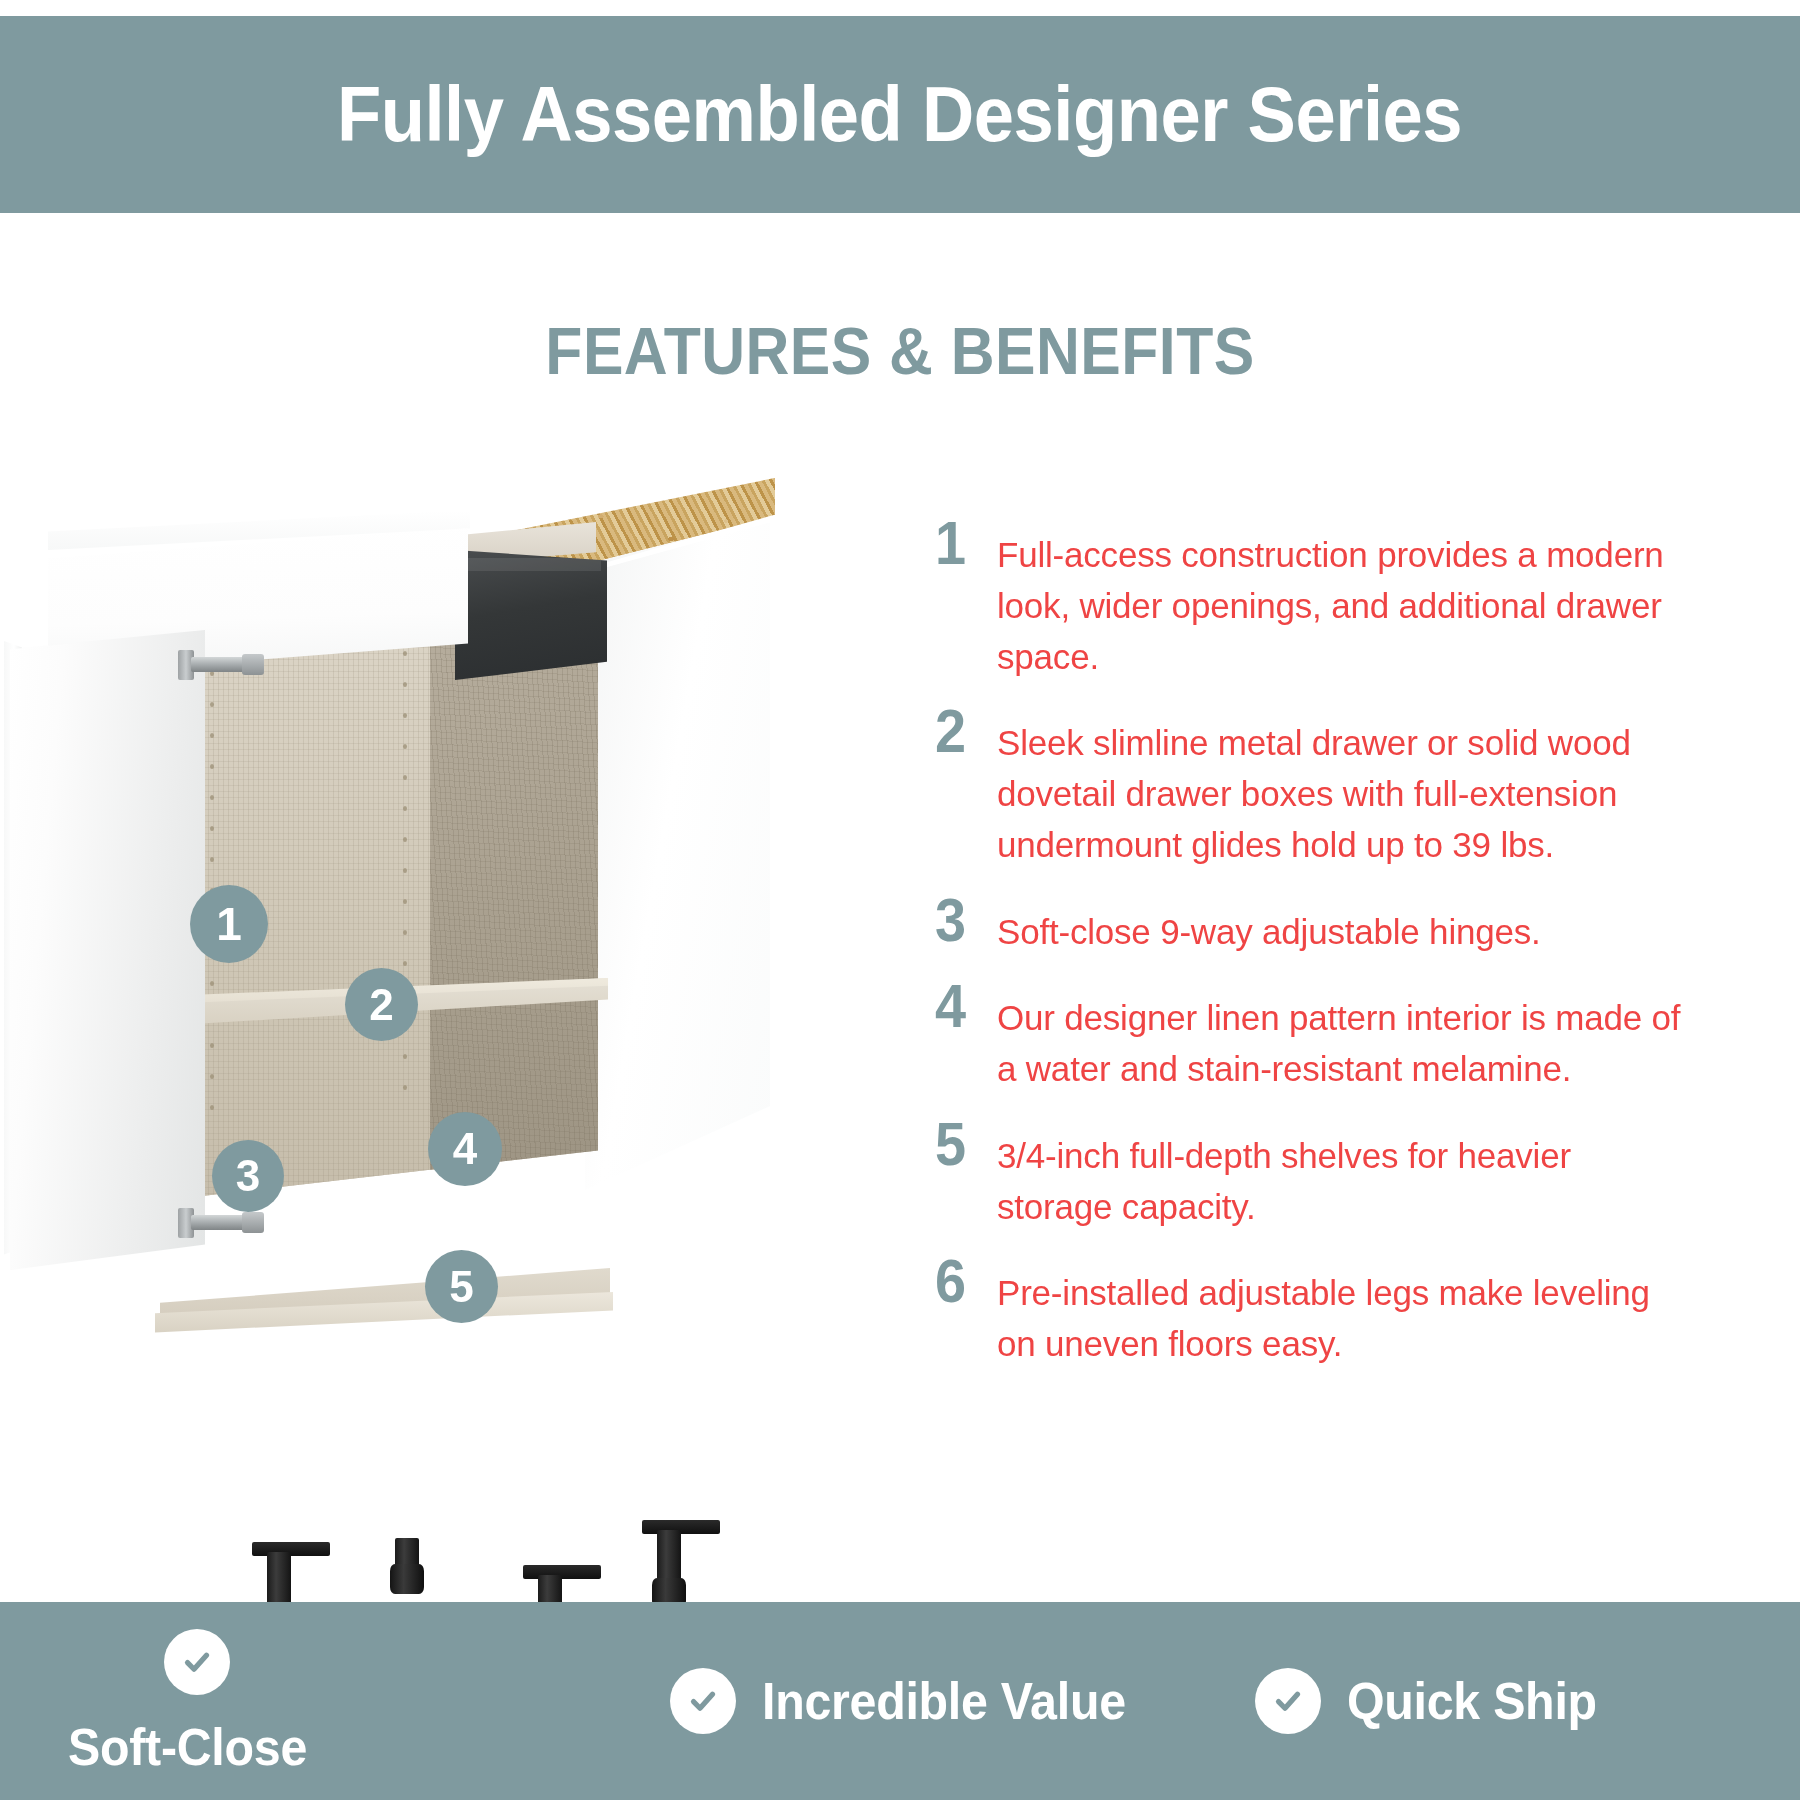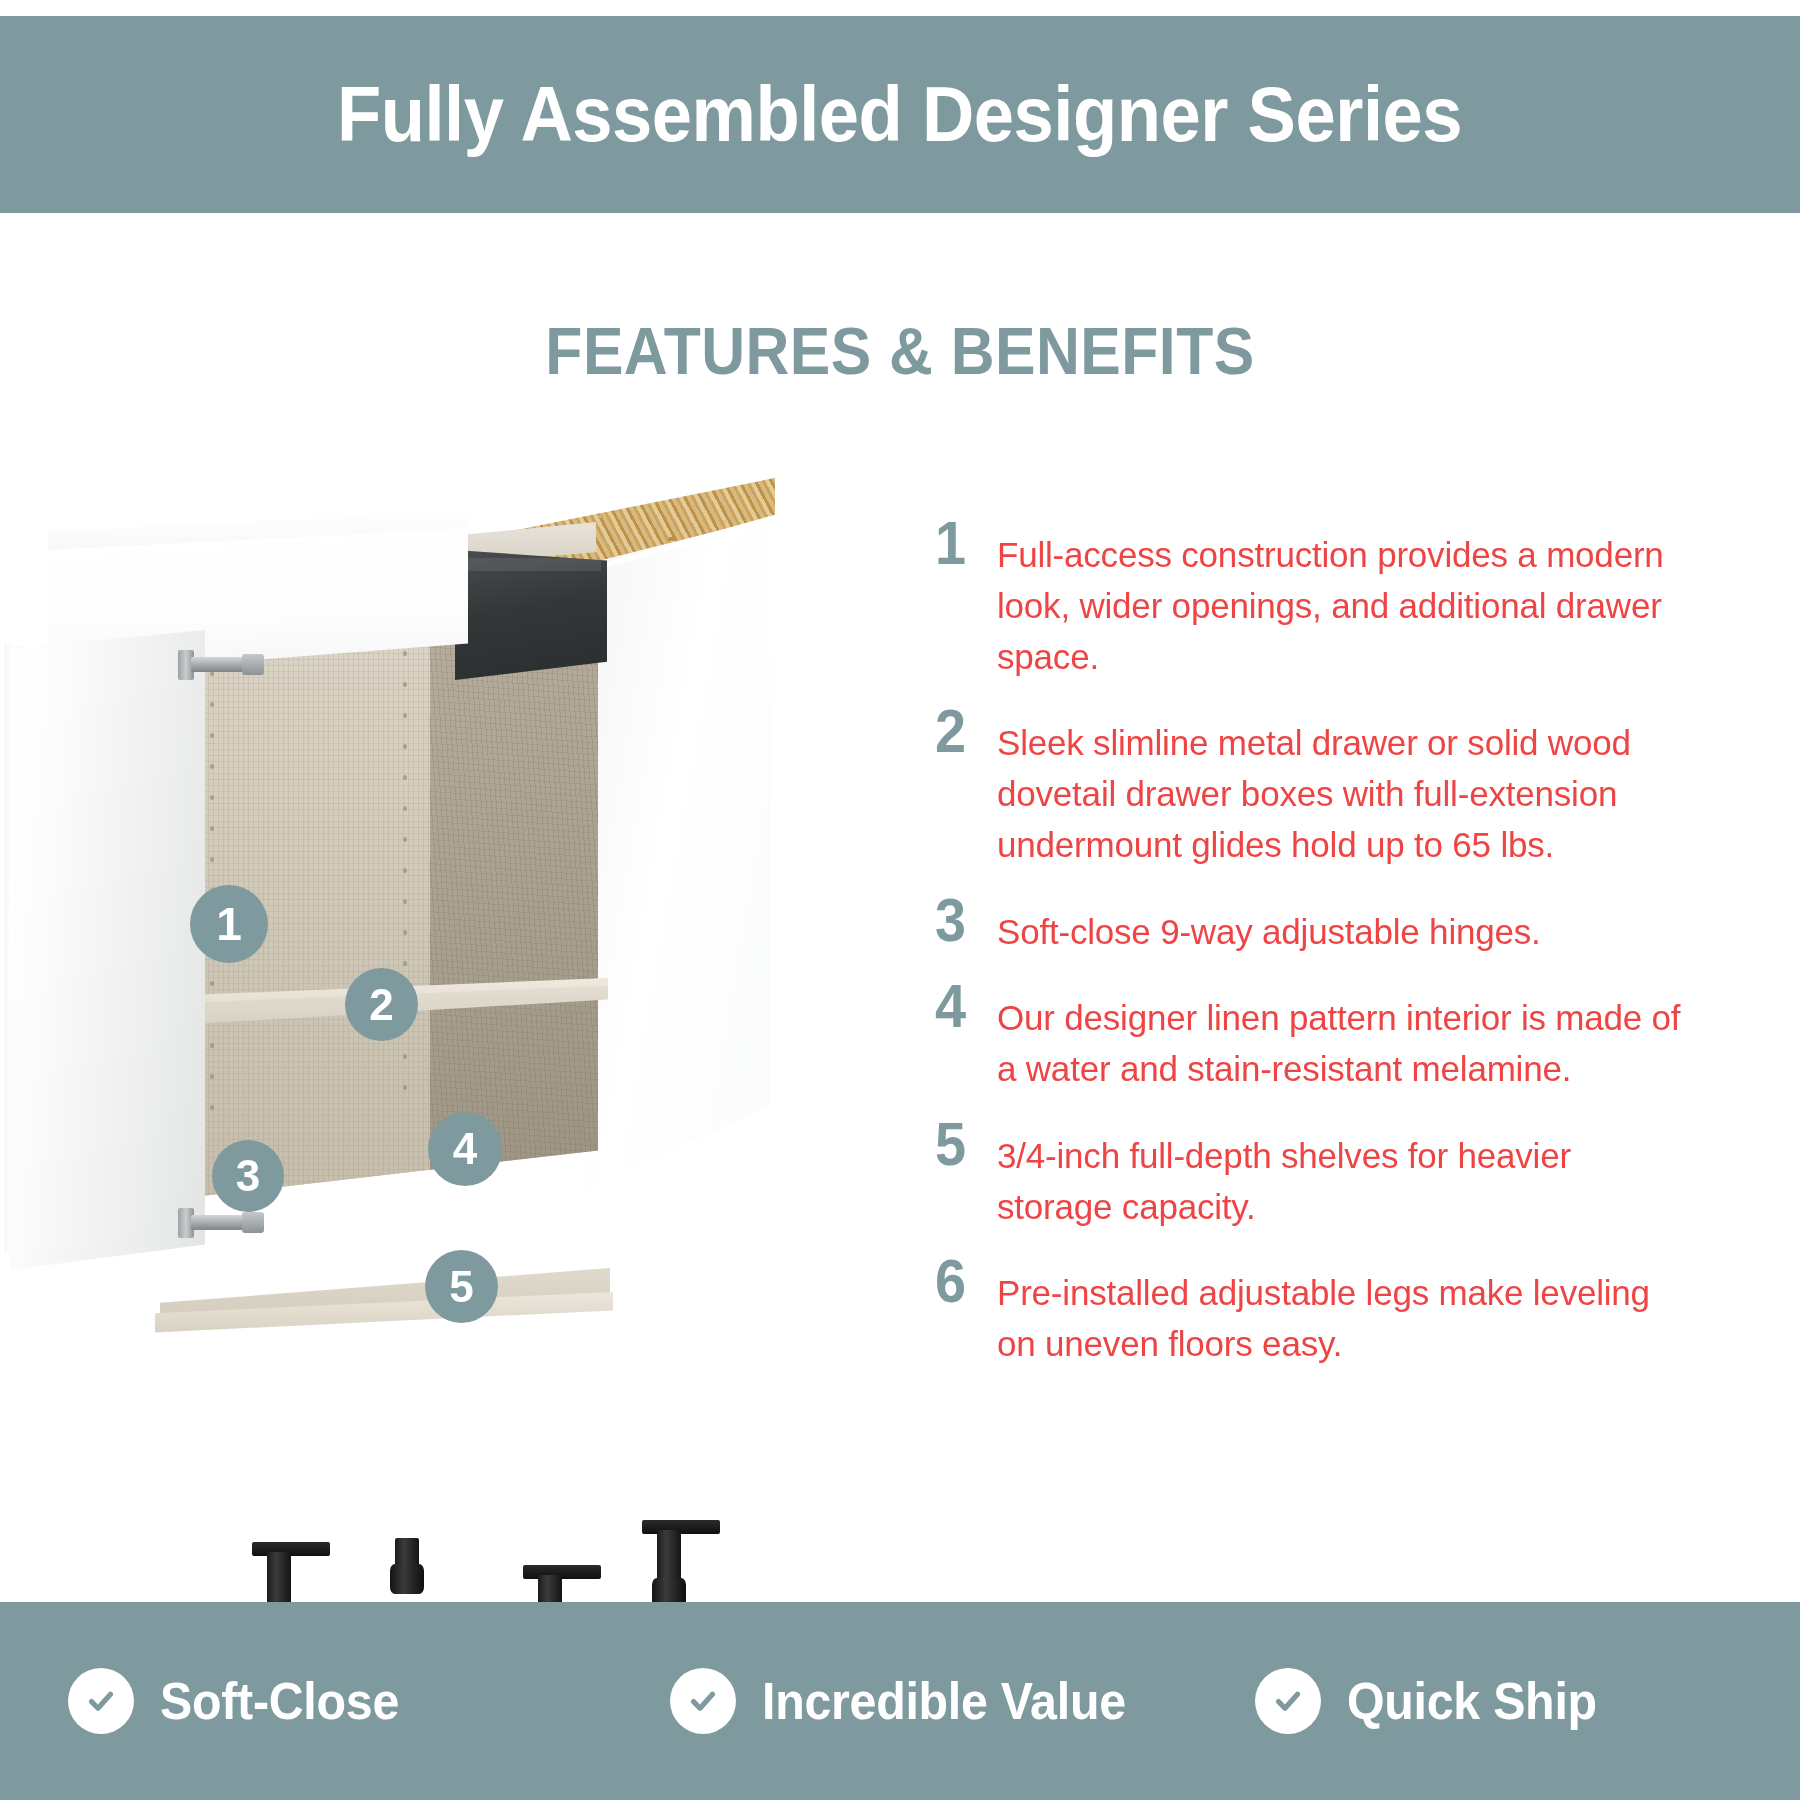--- a/index.html
+++ b/index.html
@@ -347,21 +347,21 @@
     background: #7f9a9f;
     display: flex;
     align-items: center;
   }
   .footer-item {
     display: flex;
     align-items: center;
     gap: 26px;
     position: absolute;
   }
-  .footer-item:nth-child(1) { left: 68px; }
+  .footer-item:nth-child(1) { left: 68px; flex-direction: column; }
   .footer-item:nth-child(2) { left: 670px; }
   .footer-item:nth-child(3) { left: 1255px; }
 
   .check-badge {
     width: 66px; height: 66px;
     border-radius: 50%;
     background: #ffffff;
     display: flex;
     align-items: center;
     justify-content: center;
@@ -496,21 +496,21 @@
       </div>
   </div>
 
   <div class="feature-list" id="feature-list">
       <div class="feature-row">
         <div class="feature-num">1</div>
         <div class="feature-text">Full-access construction provides a modern look, wider openings, and additional drawer space.</div>
       </div>
       <div class="feature-row">
         <div class="feature-num">2</div>
-        <div class="feature-text">Sleek slimline metal drawer or solid wood dovetail drawer boxes with full-extension undermount glides hold up to 65 lbs.</div>
+        <div class="feature-text">Sleek slimline metal drawer or solid wood dovetail drawer boxes with full-extension undermount glides hold up to 39 lbs.</div>
       </div>
       <div class="feature-row">
         <div class="feature-num">3</div>
         <div class="feature-text">Soft-close 9-way adjustable hinges.</div>
       </div>
       <div class="feature-row">
         <div class="feature-num">4</div>
         <div class="feature-text">Our designer linen pattern interior is made of a water and stain-resistant melamine.</div>
       </div>
       <div class="feature-row">

